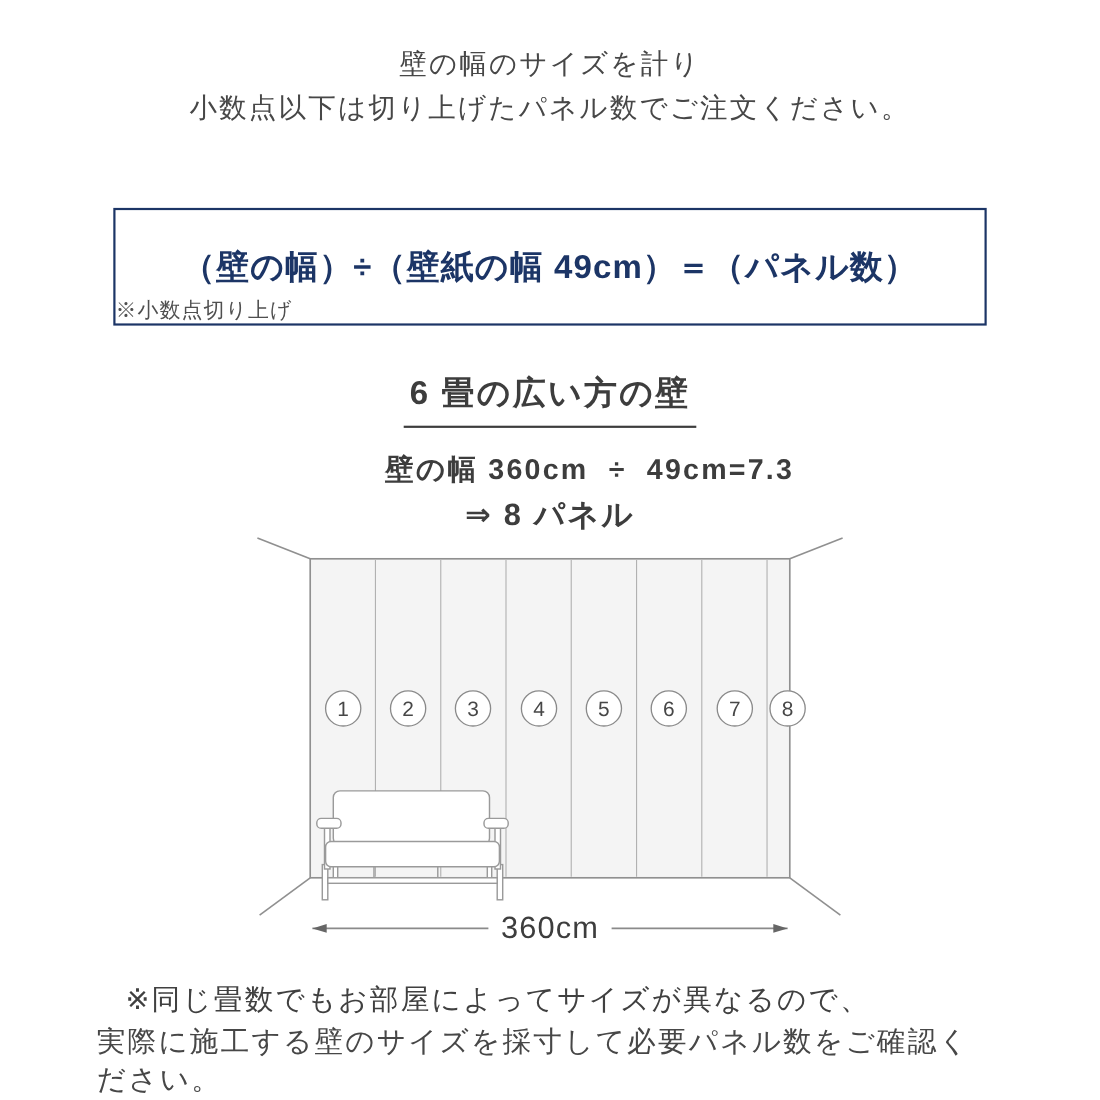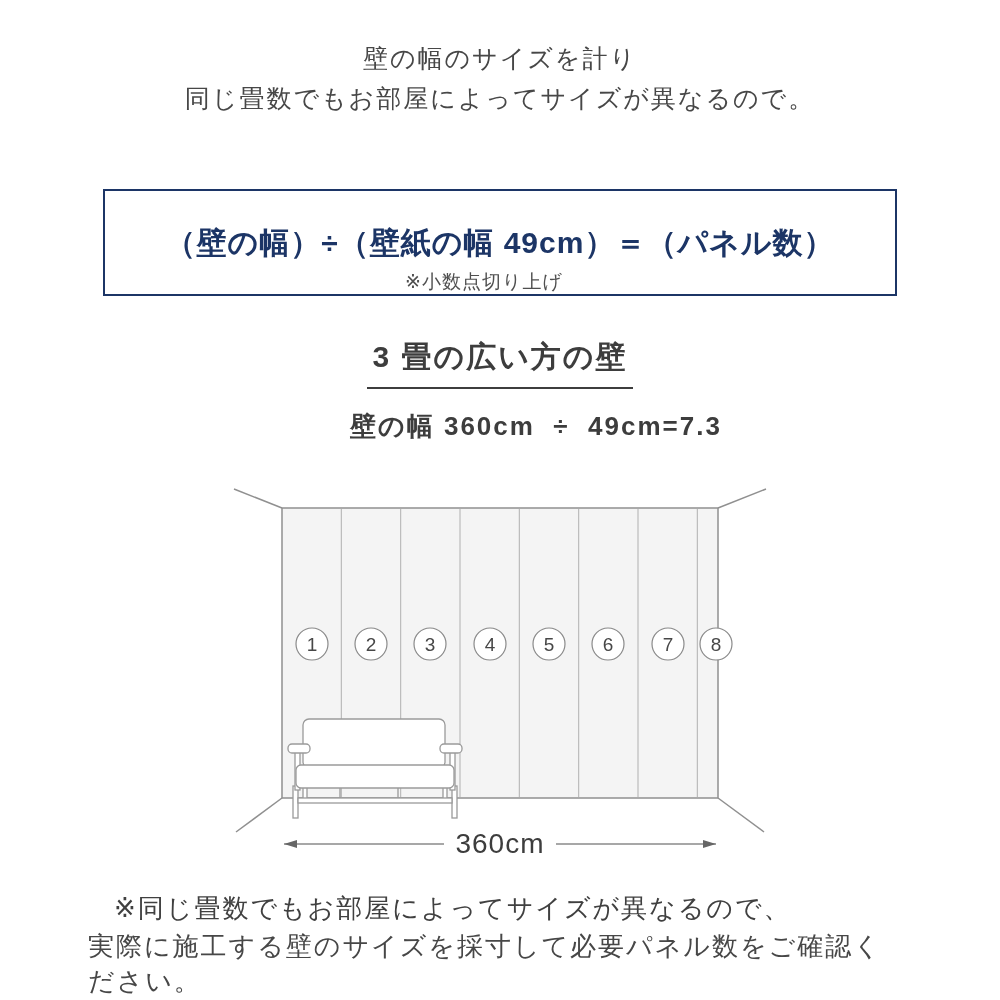--- a/index.html
+++ b/index.html
@@ -20,22 +20,22 @@
   
   .formula-box{
     position:absolute;left:103px;top:189px;width:790px;height:103px;
     border:2px solid #1c3566;background:#fff;box-sizing:content-box;
   }
   .formula-main{
     margin-top:32px;text-align:center;
     font-size:30px;font-weight:bold;letter-spacing:1px;color:#1c3566;
   }
   .formula-note{
-    margin-top:5px;text-align:center;padding-right:32px;
-    font-size:19px;letter-spacing:1px;color:#4f4f4f;
+    margin-top:5px;text-align:left;padding-right:32px;
+    font-size:19px;letter-spacing:1px;color:#4f4f4f;font-family:Liberation Mono, monospace;
   }
 
   
   .example-heading-wrap{position:absolute;top:337px;left:0;width:1000px;text-align:center;}
   .example-heading{
     display:inline-block;font-size:30px;font-weight:600;letter-spacing:2px;color:#3d3d3d;
     padding:0 5px 9px 5px;border-bottom:2px solid #3d3d3d;
   }
   .example-calc{
     position:absolute;top:409px;left:0;width:1000px;text-align:center;
@@ -61,32 +61,33 @@
 
   svg text{font-family:"Liberation Sans","DejaVu Sans",sans-serif;}
 </style>
 </head>
 <body>
 
 <div class="canvas">
 
   <div class="intro">
     <div>壁の幅のサイズを計り</div>
-    <div>同じ畳数でもお部屋によってサイズが異なるので。</div>
+    <div>小数点以下は切り上げたパネル数でご注文ください。</div>
   </div>
 
   <div class="formula-box">
     <div class="formula-main">（壁の幅）÷（壁紙の幅 49cm）＝（パネル数）</div>
     <div class="formula-note">※小数点切り上げ</div>
   </div>
 
   <div class="example-heading-wrap">
-    <span class="example-heading">3 畳の広い方の壁</span>
+    <span class="example-heading">6 畳の広い方の壁</span>
   </div>
   <div class="example-calc">壁の幅 360cm  ÷  49cm=7.3</div>
+  <div class="example-result">⇒ 8 パネル</div>
 
   <svg class="diagram" viewBox="0 0 600 390" xmlns="http://www.w3.org/2000/svg">
 
     <g>
       <rect x="82" y="28" width="436" height="290" fill="#f4f4f4" stroke="#909090" stroke-width="1.5"></rect>
 
       <g stroke="#b0b0b0" stroke-width="1">
         <line x1="141.3" y1="29" x2="141.3" y2="317"></line>
         <line x1="200.7" y1="29" x2="200.7" y2="317"></line>
         <line x1="260" y1="29" x2="260" y2="317"></line>

